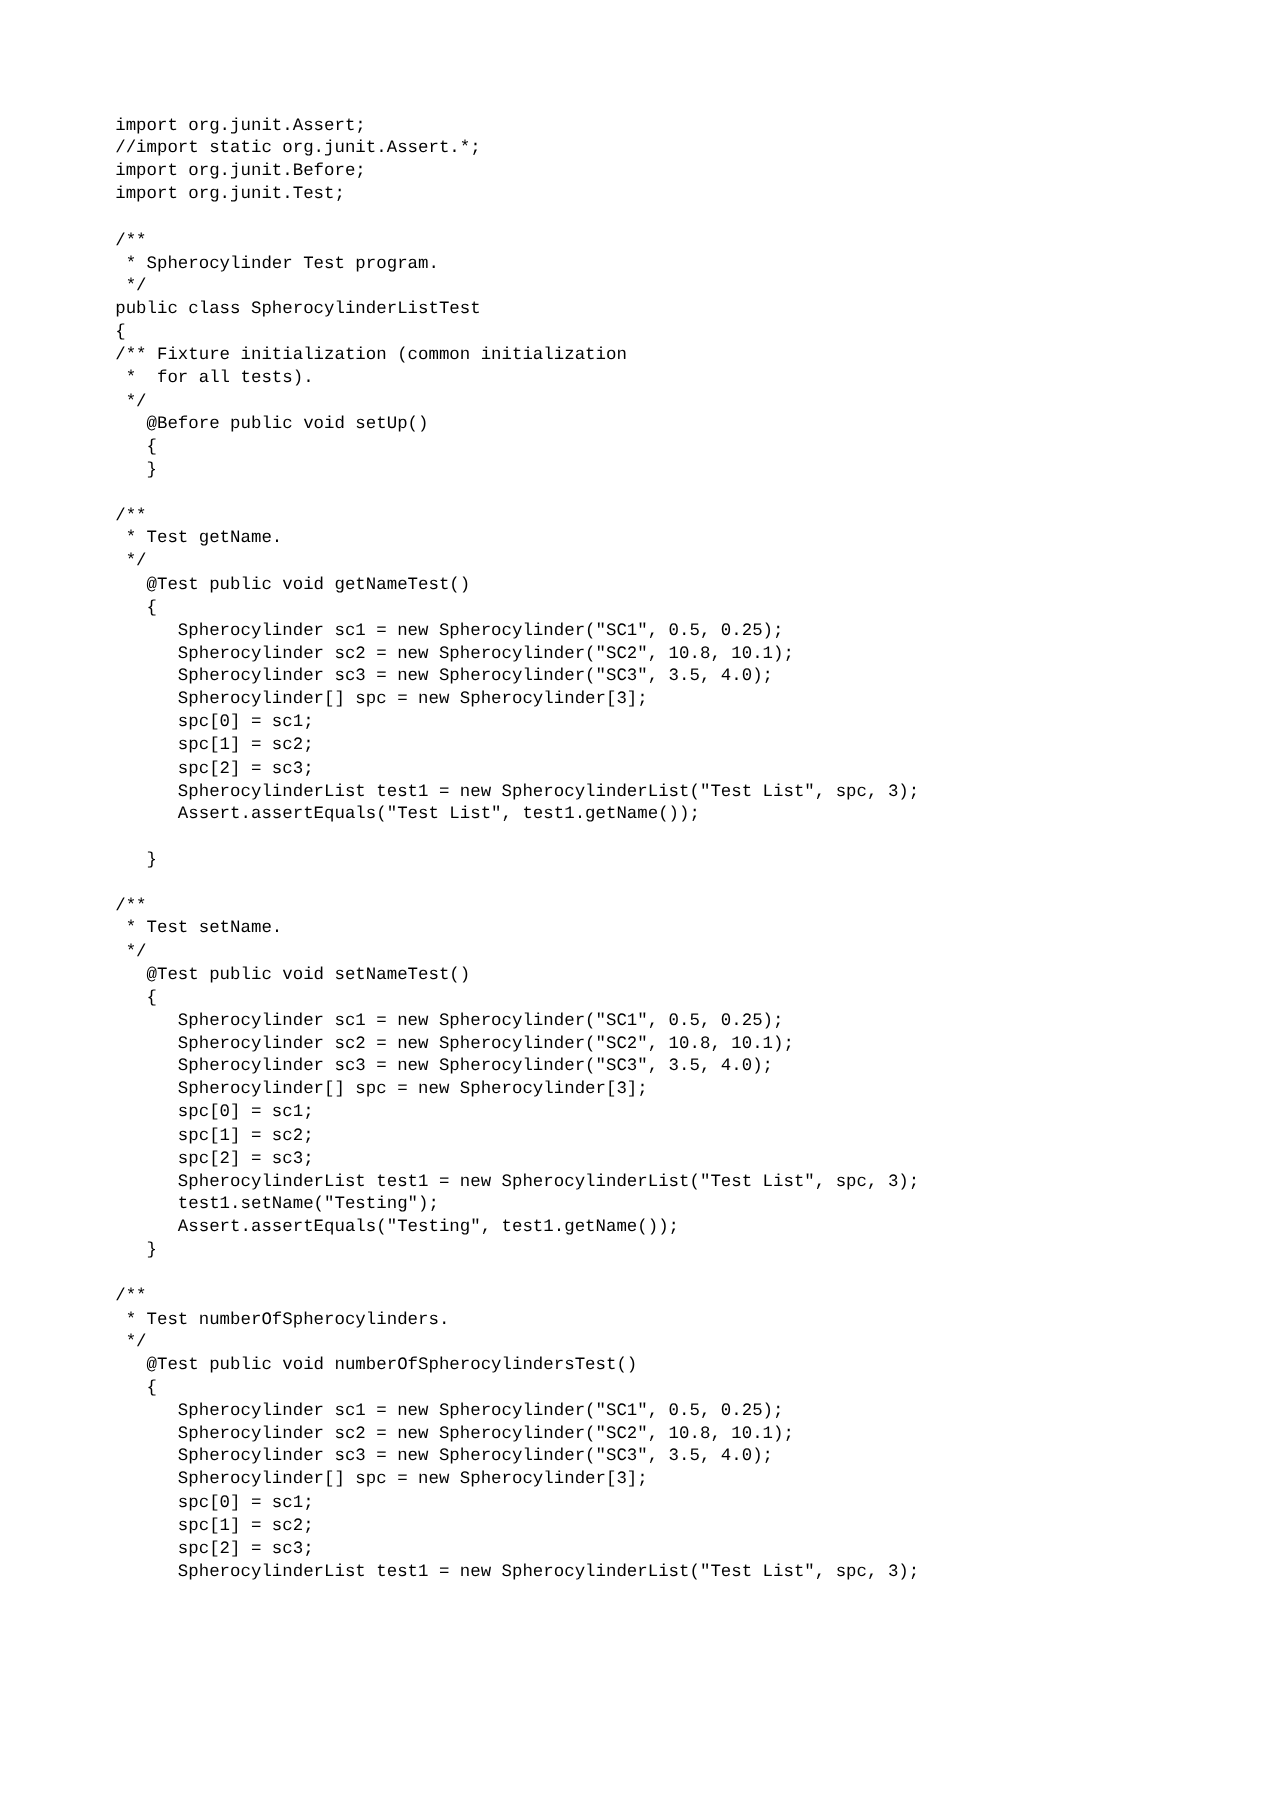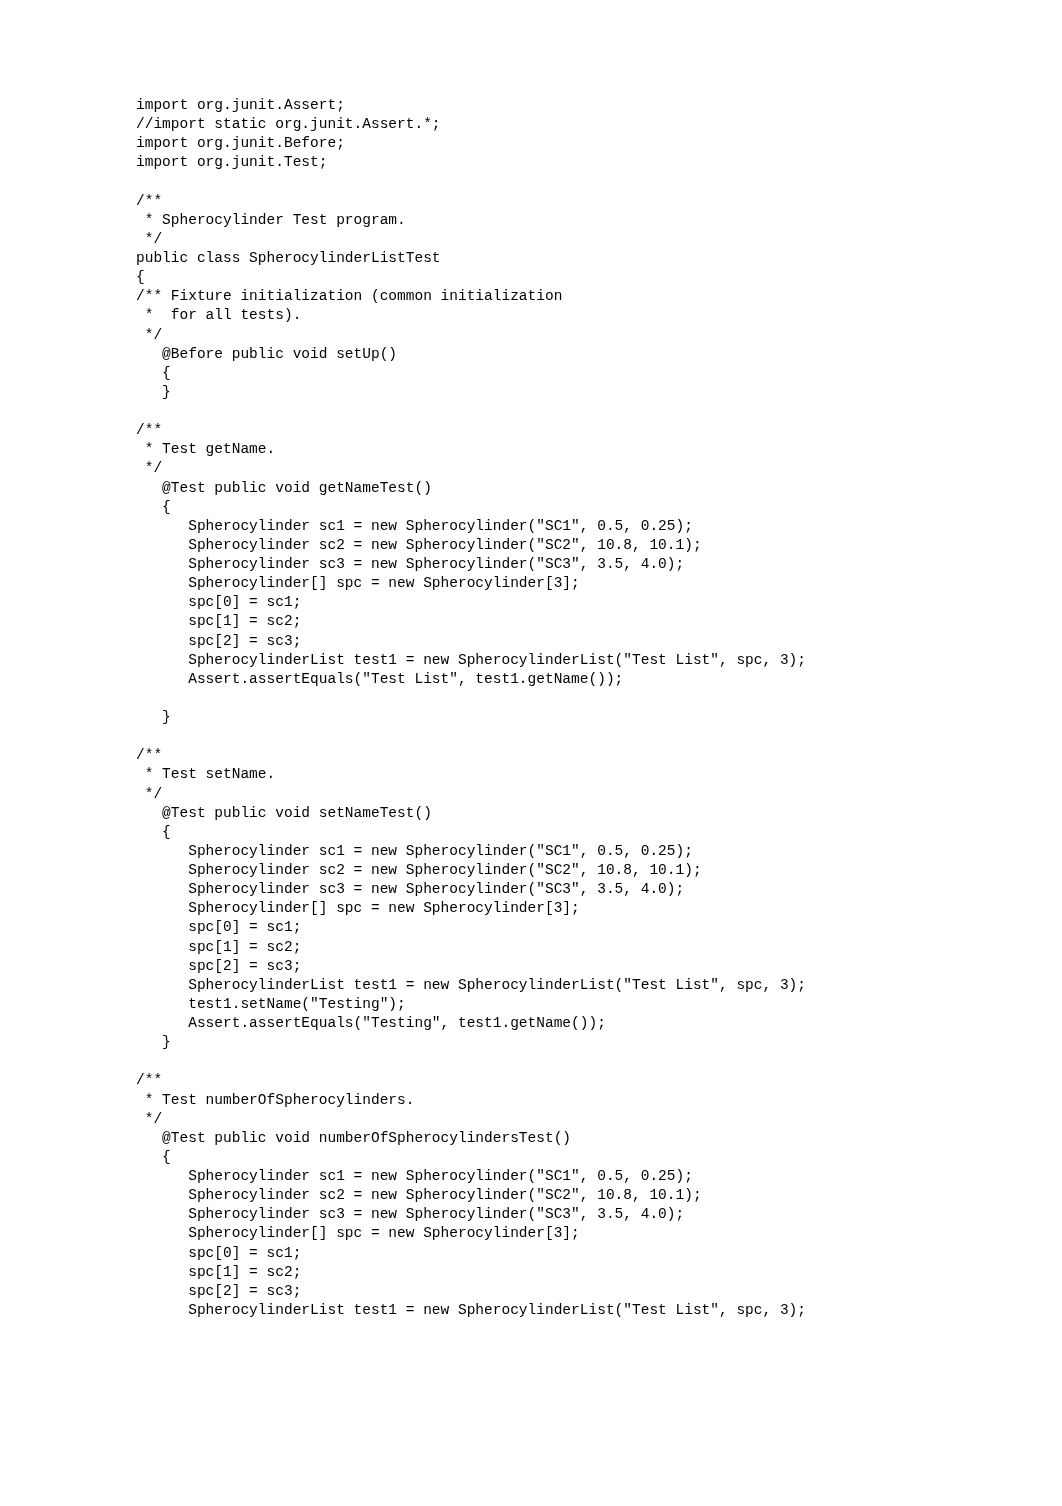--- a/index.html
+++ b/index.html
@@ -8,21 +8,20 @@
     background: #ffffff;
     width: 1062px;
   }
   .code-container {
     font-family: "Courier New", Courier, monospace;
     font-size: 14.5px;
     line-height: 1.32;
     white-space: pre;
     color: #000000;
     padding: 96px 0 0 96px;
-    margin-left: 40px;
   }
 </style>
 </head>
 <body>
 
 <div class="code-container"><span>import org.junit.Assert;
 //import static org.junit.Assert.*;
 import org.junit.Before;
 import org.junit.Test;
 

